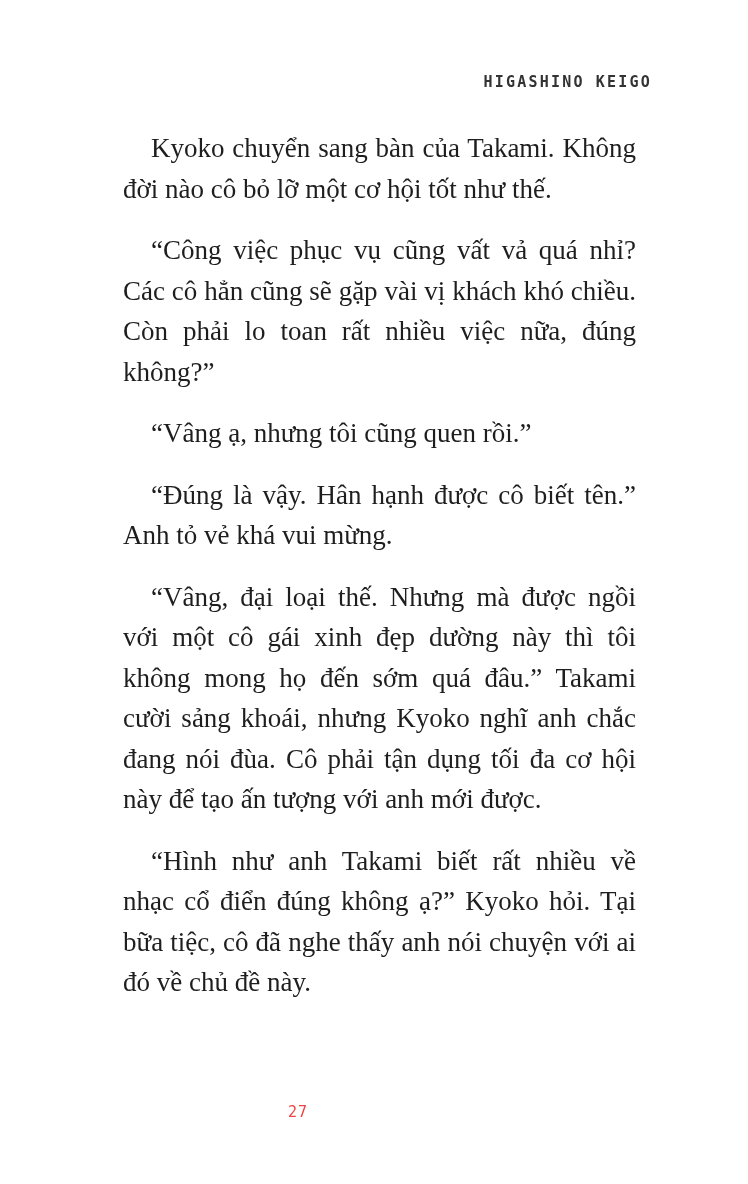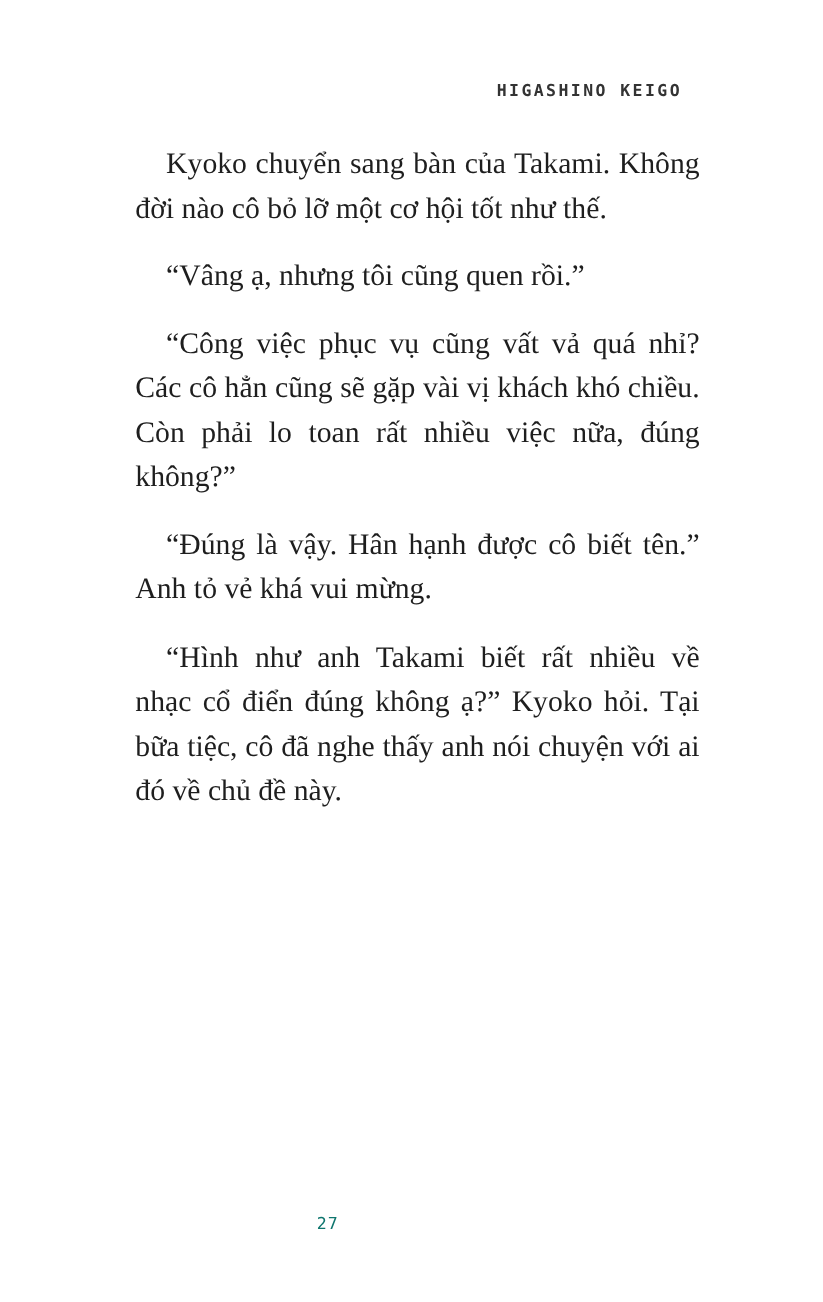--- a/index.html
+++ b/index.html
@@ -10,21 +10,21 @@
     body {
       width: 748px;
       height: 1184px;
       position: relative;
       overflow: hidden;
       color: #1e1e1e;
     }
     .running-header {
       position: absolute;
       top: 73px;
-      right: 128px;
+      right: 96px;
       font-family: "DejaVu Sans Mono", monospace;
       font-size: 15px;
       letter-spacing: 2.2px;
       color: #333;
       font-weight: bold;
       padding-left: 24px;
     }
     .body-text {
       position: absolute;
       top: 128px;
@@ -40,31 +40,32 @@
       text-indent: 28px;
     }
     .page-number {
       position: absolute;
       top: 1103px;
       left: 0;
       width: 596px;
       text-align: center;
       font-family: "DejaVu Sans Mono", monospace;
       font-size: 15px;
-      color: #0f766e;
+      color: #ef4444;
       letter-spacing: 1px;
     }
   </style>
 </head>
 <body>
 
 <div class="running-header">HIGASHINO KEIGO</div>
 
 <div class="body-text">
   <p>Kyoko chuyển sang bàn của Takami. Không đời nào cô bỏ lỡ một cơ hội tốt như thế.</p>
+  <p>“Công việc phục vụ cũng vất vả quá nhỉ? Các cô hẳn cũng sẽ gặp vài vị khách khó chiều. Còn phải lo toan rất nhiều việc nữa, đúng không?”</p>
   <p>“Vâng ạ, nhưng tôi cũng quen rồi.”</p>
-  <p>“Công việc phục vụ cũng vất vả quá nhỉ? Các cô hẳn cũng sẽ gặp vài vị khách khó chiều. Còn phải lo toan rất nhiều việc nữa, đúng không?”</p>
   <p>“Đúng là vậy. Hân hạnh được cô biết tên.” Anh tỏ vẻ khá vui mừng.</p>
+  <p>“Vâng, đại loại thế. Nhưng mà được ngồi với một cô gái xinh đẹp dường này thì tôi không mong họ đến sớm quá đâu.” Takami cười sảng khoái, nhưng Kyoko nghĩ anh chắc đang nói đùa. Cô phải tận dụng tối đa cơ hội này để tạo ấn tượng với anh mới được.</p>
   <p>“Hình như anh Takami biết rất nhiều về nhạc cổ điển đúng không ạ?” Kyoko hỏi. Tại bữa tiệc, cô đã nghe thấy anh nói chuyện với ai đó về chủ đề này.</p>
 
 </div>
 
 <div class="page-number">27</div>
 
 </body></html>

